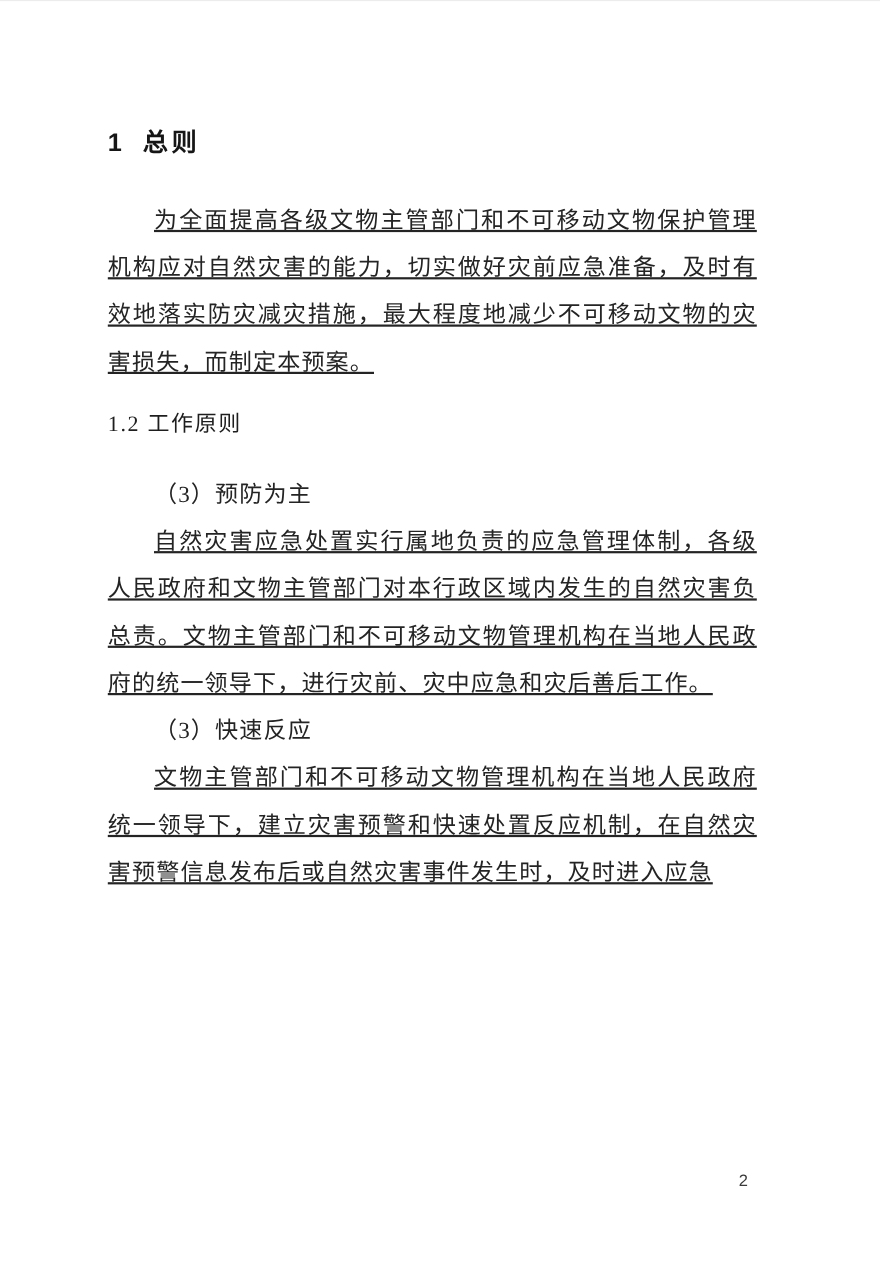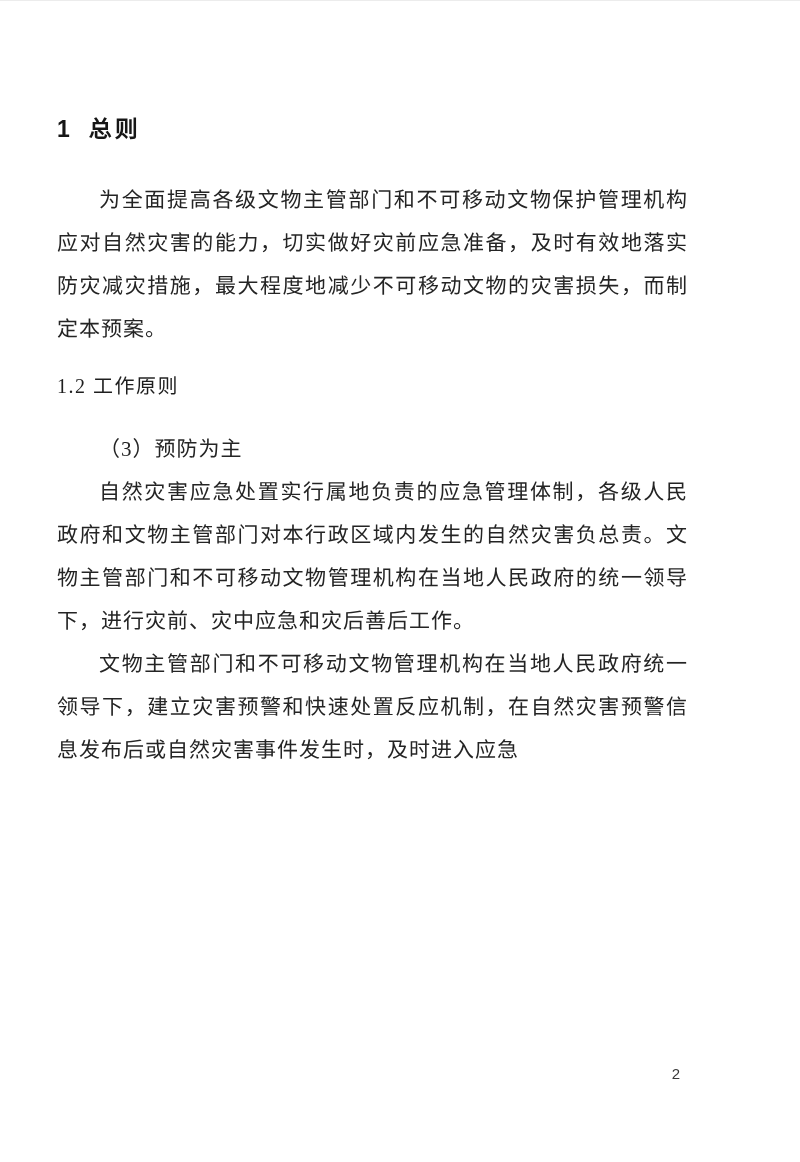--- a/index.html
+++ b/index.html
@@ -8,21 +8,21 @@
     padding: 0;
     background: #ffffff;
   }
   .page {
     position: relative;
     width: 800px;
     height: 1162px;
     margin: 0 auto;
     background: #ffffff;
     border-top: 1px solid #ececec;
-    padding: 107px 112px 0 57px;
+    padding: 107px 112px 0 98px;
     overflow: hidden;
     font-family: "Liberation Serif", "DejaVu Serif", serif;
     color: #242424;
   }
   .doc-h1 {
     margin: 0 0 28px 0;
     font-family: "Liberation Sans", "DejaVu Sans", sans-serif;
     font-weight: bold;
     font-size: 23px;
     line-height: 43px;
@@ -44,20 +44,21 @@
   }
   .doc-p {
     margin: 0;
     font-size: 21px;
     line-height: 43px;
     letter-spacing: 1px;
     text-align: justify;
     text-justify: inter-character;
     text-indent: 2em;
     color: #242424;
+    text-decoration: underline;
   }
   .doc-item {
     margin: 0;
     font-size: 21px;
     line-height: 43px;
     letter-spacing: 1px;
     text-indent: 2em;
     color: #242424;
   }
   .footer-page-number {
@@ -83,18 +84,19 @@
   <p class="doc-p">为全面提高各级文物主管部门和不可移动文物保护管理机构应对自然灾害的能力，切实做好灾前应急准备，及时有效地落实防灾减灾措施，最大程度地减少不可移动文物的灾害损失，而制定本预案。</p>
 
   <h2 class="doc-h2">1.2 工作原则</h2>
 
   <p class="doc-item">（3）预防为主</p>
 
 
 
   <p class="doc-p">自然灾害应急处置实行属地负责的应急管理体制，各级人民政府和文物主管部门对本行政区域内发生的自然灾害负总责。文物主管部门和不可移动文物管理机构在当地人民政府的统一领导下，进行灾前、灾中应急和灾后善后工作。</p>
 
+  <p class="doc-item">（3）快速反应</p>
 
   <p class="doc-p">文物主管部门和不可移动文物管理机构在当地人民政府统一领导下，建立灾害预警和快速处置反应机制，在自然灾害预警信息发布后或自然灾害事件发生时，及时进入应急</p>
 
   <div class="footer-page-number">2</div>
 
 </div>
 
 </body></html>

